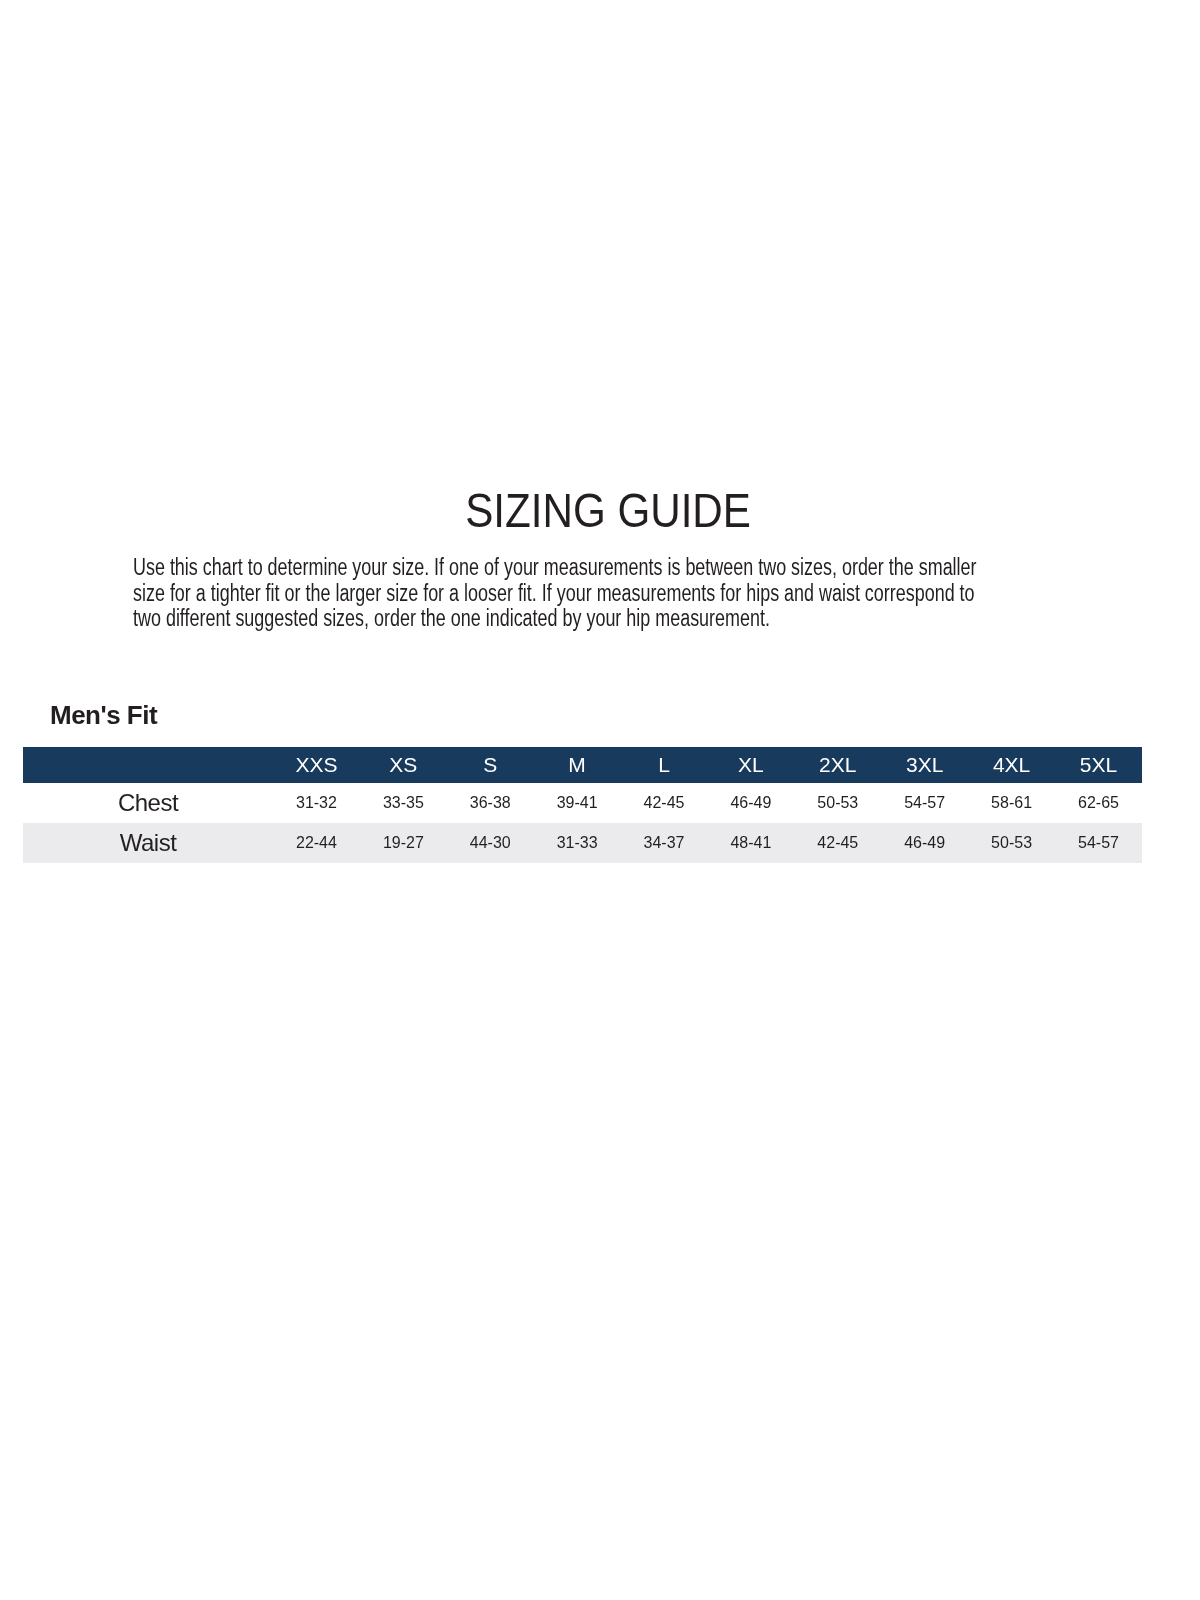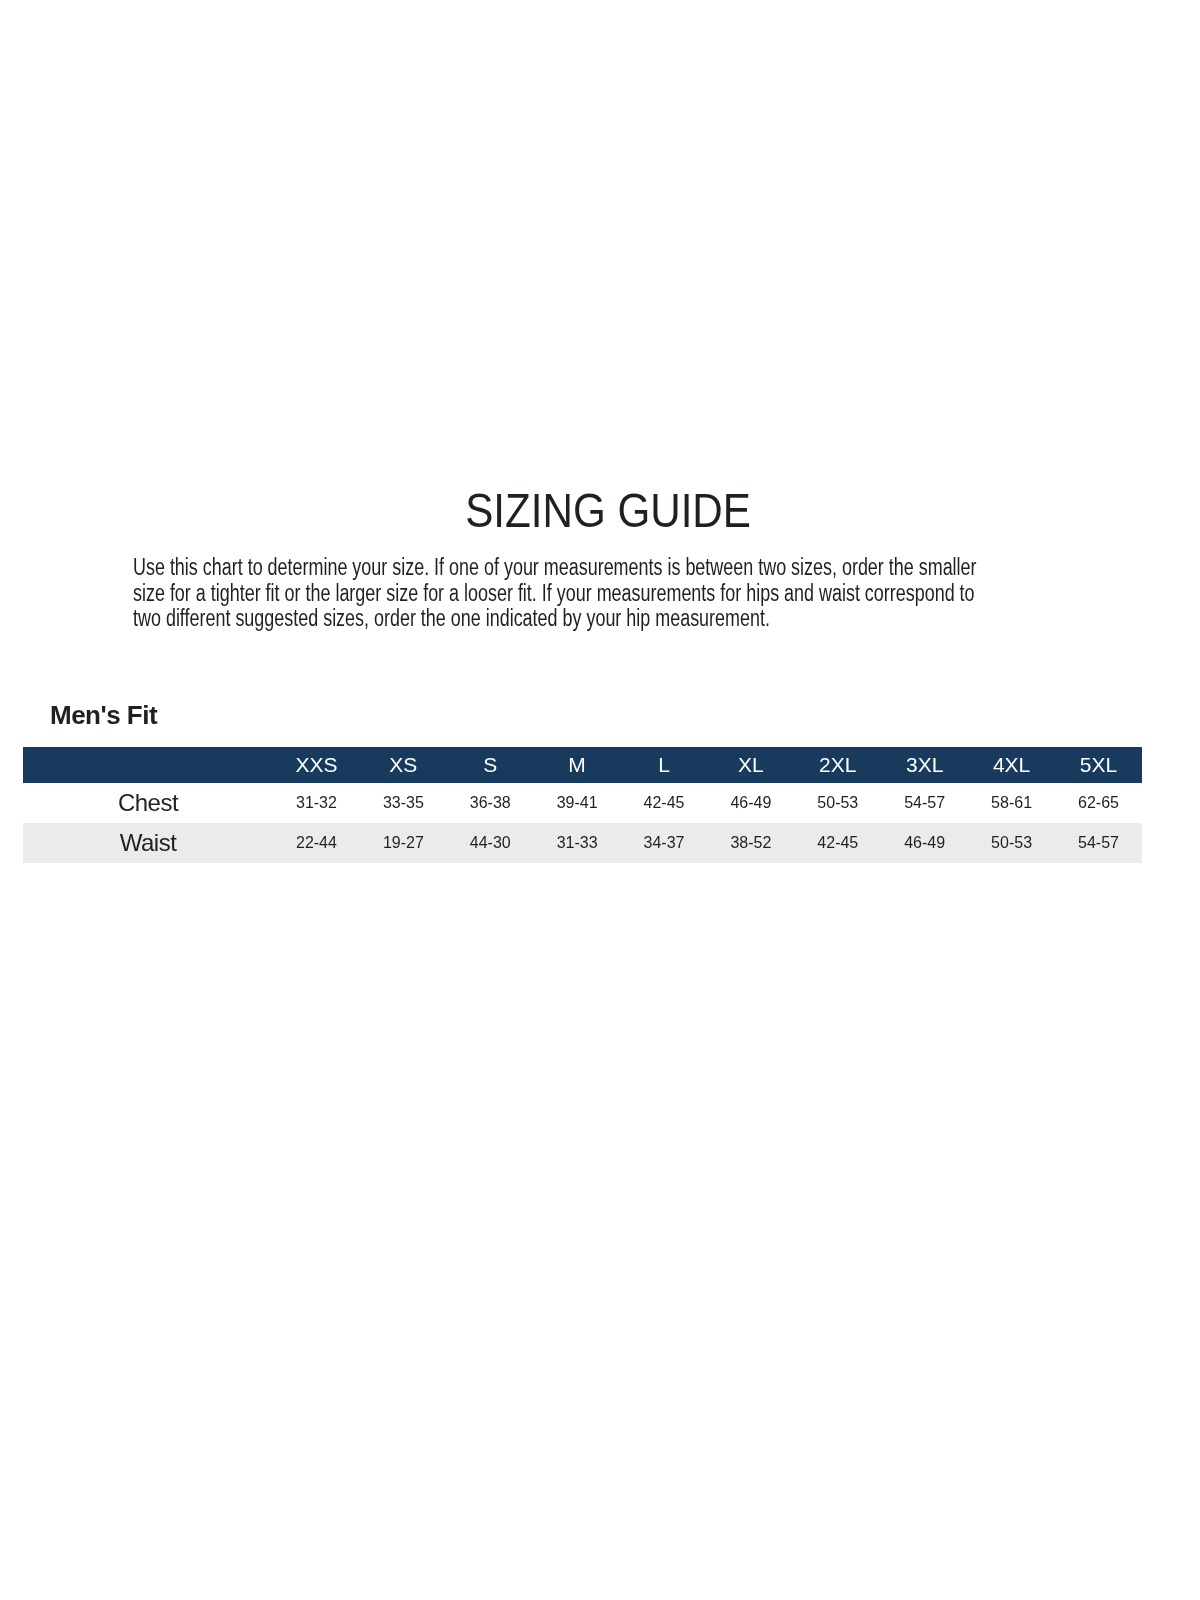--- a/index.html
+++ b/index.html
@@ -149,21 +149,21 @@
         <td>58-61</td>
         <td>62-65</td>
       </tr>
       <tr class="alt">
         <th>Waist</th>
         <td>22-44</td>
         <td>19-27</td>
         <td>44-30</td>
         <td>31-33</td>
         <td>34-37</td>
-        <td>38-52</td>
+        <td>48-41</td>
         <td>42-45</td>
         <td>46-49</td>
         <td>50-53</td>
         <td>54-57</td>
       </tr>
     </tbody>
   </table>
 
 </div>
 

